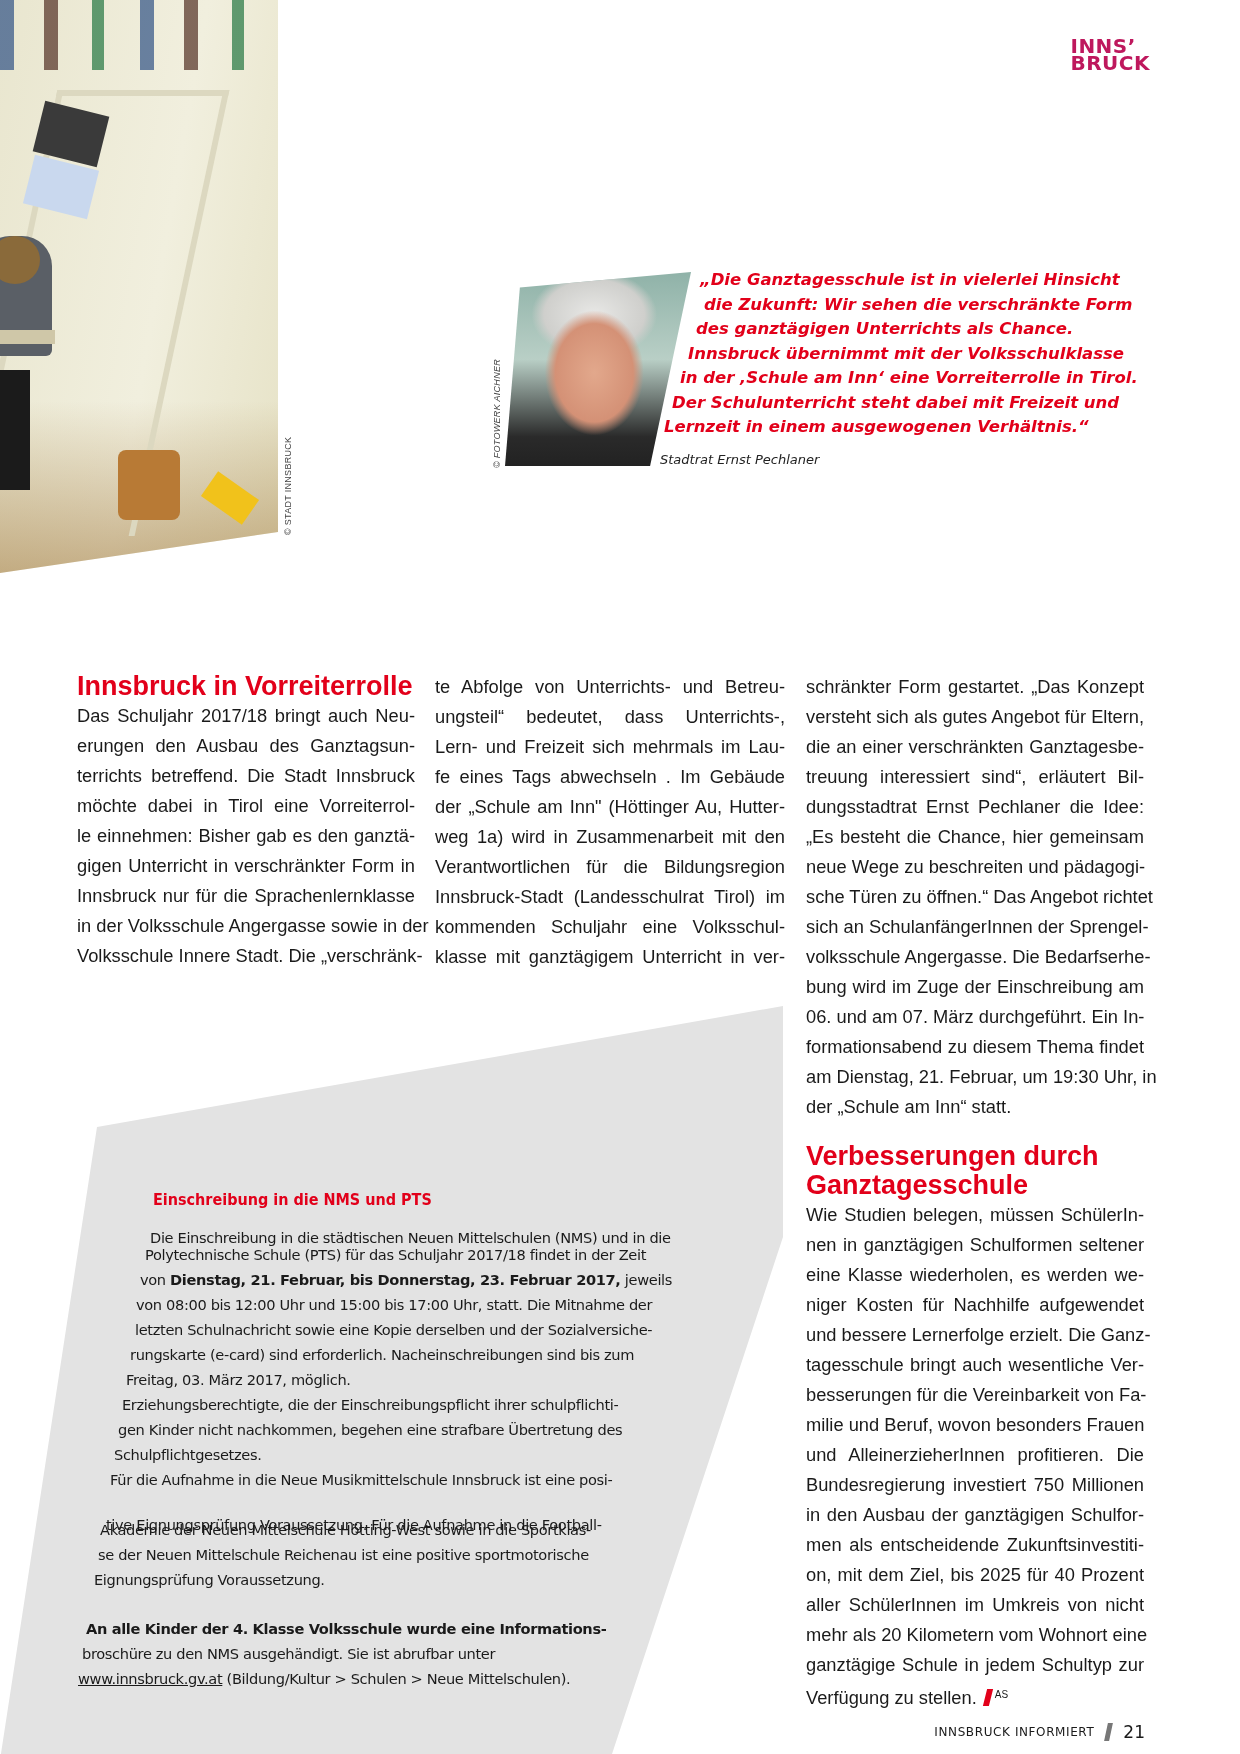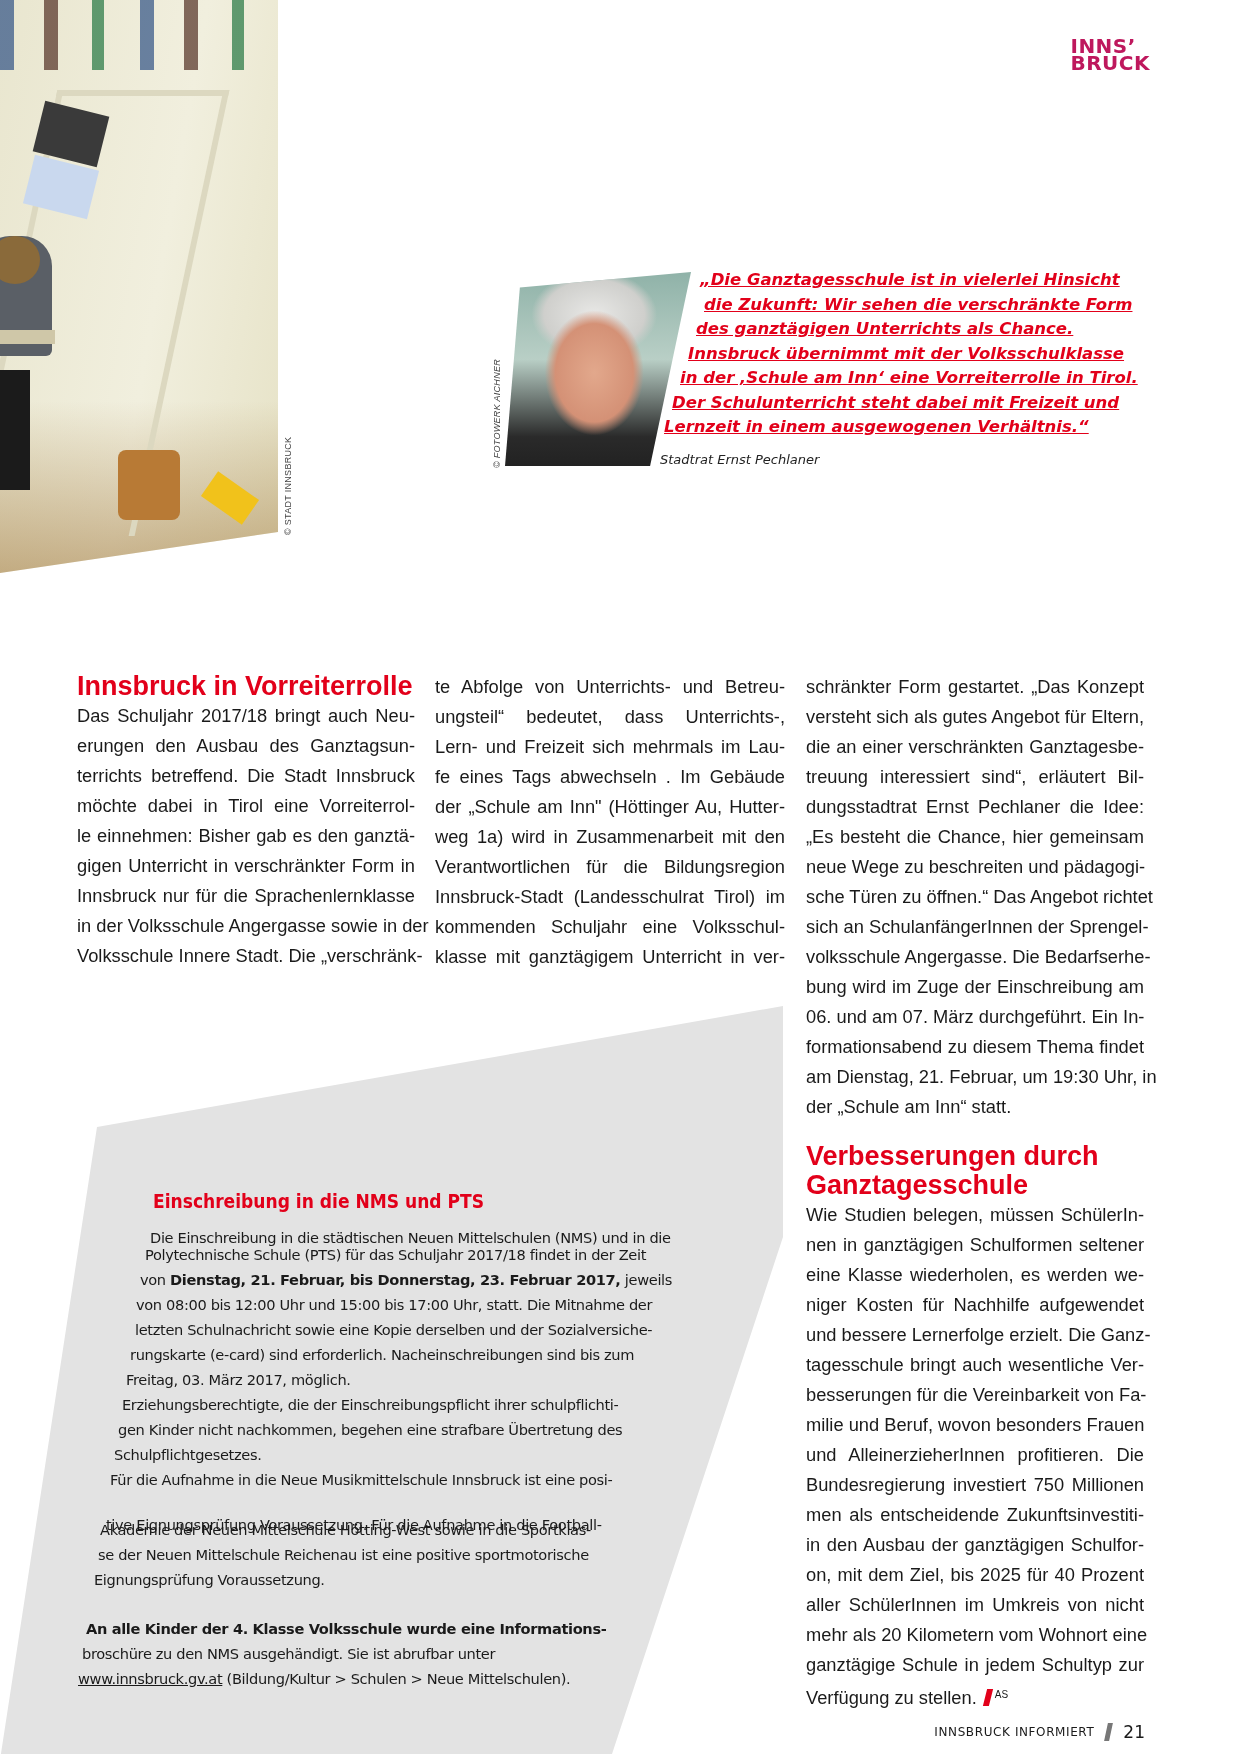--- a/index.html
+++ b/index.html
@@ -26,32 +26,32 @@
 
   
   .logo { right:90px; top:38px; font-family:"DejaVu Sans", sans-serif; font-weight:900; font-size:20px; line-height:17px; letter-spacing:.5px; color:#be185d; }
 
   
   .portrait { left:505px; top:272px; width:186px; height:194px; clip-path:polygon(8% 8%, 100% 0, 78% 100%, 0 100%);
     background: radial-gradient(ellipse 38% 46% at 48% 52%, #e2a88c 0%, #d49176 55%, rgba(212,145,118,0) 70%),
                 radial-gradient(ellipse 45% 30% at 48% 22%, #e8e8e6 0%, #cfcfcc 60%, rgba(207,207,204,0) 75%),
                 linear-gradient(180deg, #8fb2a8 0%, #b9cfc6 45%, #2a2a2a 85%, #222 100%); }
   .quote { left:630px; top:268px; width:500px; color:#e2001a; font-family:"DejaVu Sans", sans-serif; font-style:italic; font-weight:bold; font-size:16.5px; line-height:24.5px; }
-  .quote div { white-space:nowrap;text-decoration:underline; }
+  .quote div { white-space:nowrap; }
   .quote-sig { left:660px; top:452px; font-family:"DejaVu Sans", sans-serif; font-style:italic; font-size:13px; color:#222; }
 
   
   .col { font-family:"Liberation Sans", sans-serif; font-size:18.3px; line-height:30px; color:#1a1a1a; }
   .col .ln { white-space:nowrap; text-align:justify; text-align-last:justify; }
   .col .ln.last { text-align-last:left; }
   .h-red { color:#e2001a; font-weight:bold; font-size:27px; line-height:29px; }
 
   
   .greybox { left:0; top:0; width:1240px; height:1754px; pointer-events:none; }
-  .box-head { left:153px; top:1190px; color:#e2001a; font-weight:bold; font-size:19px; font-family:"DejaVu Sans Condensed","DejaVu Sans", sans-serif; }
+  .box-head { left:153px; top:1190px; color:#e2001a; font-weight:bold; font-size:16px; font-family:"DejaVu Sans Condensed","DejaVu Sans", sans-serif; }
   .box-line { position:absolute; white-space:nowrap; font-family:"DejaVu Sans", sans-serif; font-size:14.6px; color:#1a1a1a; letter-spacing:-.35px; }
   .box-line b { font-weight:bold; }
   .box-line a { color:#1a1a1a; text-decoration:underline; }
 
   .endmark { display:inline-block; width:6px; height:17px; background:#e2001a; transform:skewX(-14deg); margin-left:8px; vertical-align:-2px; }
   .endsig { font-size:10px; vertical-align:6px; margin-left:4px; }
 
   .footer { right:95px; top:1722px; font-family:"DejaVu Sans", sans-serif; font-size:12px; letter-spacing:.6px; color:#1a1a1a; display:flex; align-items:center; }
   .footer .slash { display:inline-block; width:5px; height:18px; background:#777; transform:skewX(-12deg); margin:0 12px 0 12px; }
   .footer .page { font-size:17px; letter-spacing:0; }
@@ -147,22 +147,22 @@
   <div class="ln">Wie Studien belegen, müssen SchülerIn-</div>
   <div class="ln">nen in ganztägigen Schulformen seltener</div>
   <div class="ln">eine Klasse wiederholen, es werden we-</div>
   <div class="ln">niger Kosten für Nachhilfe aufgewendet</div>
   <div class="ln">und bessere Lernerfolge erzielt. Die Ganz-</div>
   <div class="ln">tagesschule bringt auch wesentliche Ver-</div>
   <div class="ln">besserungen für die Vereinbarkeit von Fa-</div>
   <div class="ln">milie und Beruf, wovon besonders Frauen</div>
   <div class="ln">und AlleinerzieherInnen profitieren. Die</div>
   <div class="ln">Bundesregierung investiert 750 Millionen</div>
+  <div class="ln">in den Ausbau der ganztägigen Schulfor-</div>
   <div class="ln">men als entscheidende Zukunftsinvestiti-</div>
-  <div class="ln">in den Ausbau der ganztägigen Schulfor-</div>
   <div class="ln">on, mit dem Ziel, bis 2025 für 40 Prozent</div>
   <div class="ln">aller SchülerInnen im Umkreis von nicht</div>
   <div class="ln">mehr als 20 Kilometern vom Wohnort eine</div>
   <div class="ln">ganztägige Schule in jedem Schultyp zur</div>
   <div class="ln last" style="text-align:left;">
     <span>Verfügung zu stellen.</span><span class="endmark"></span><span class="endsig">AS</span>
   </div>
 </div>
 
 <div class="abs box-head">Einschreibung in die NMS und PTS</div>

